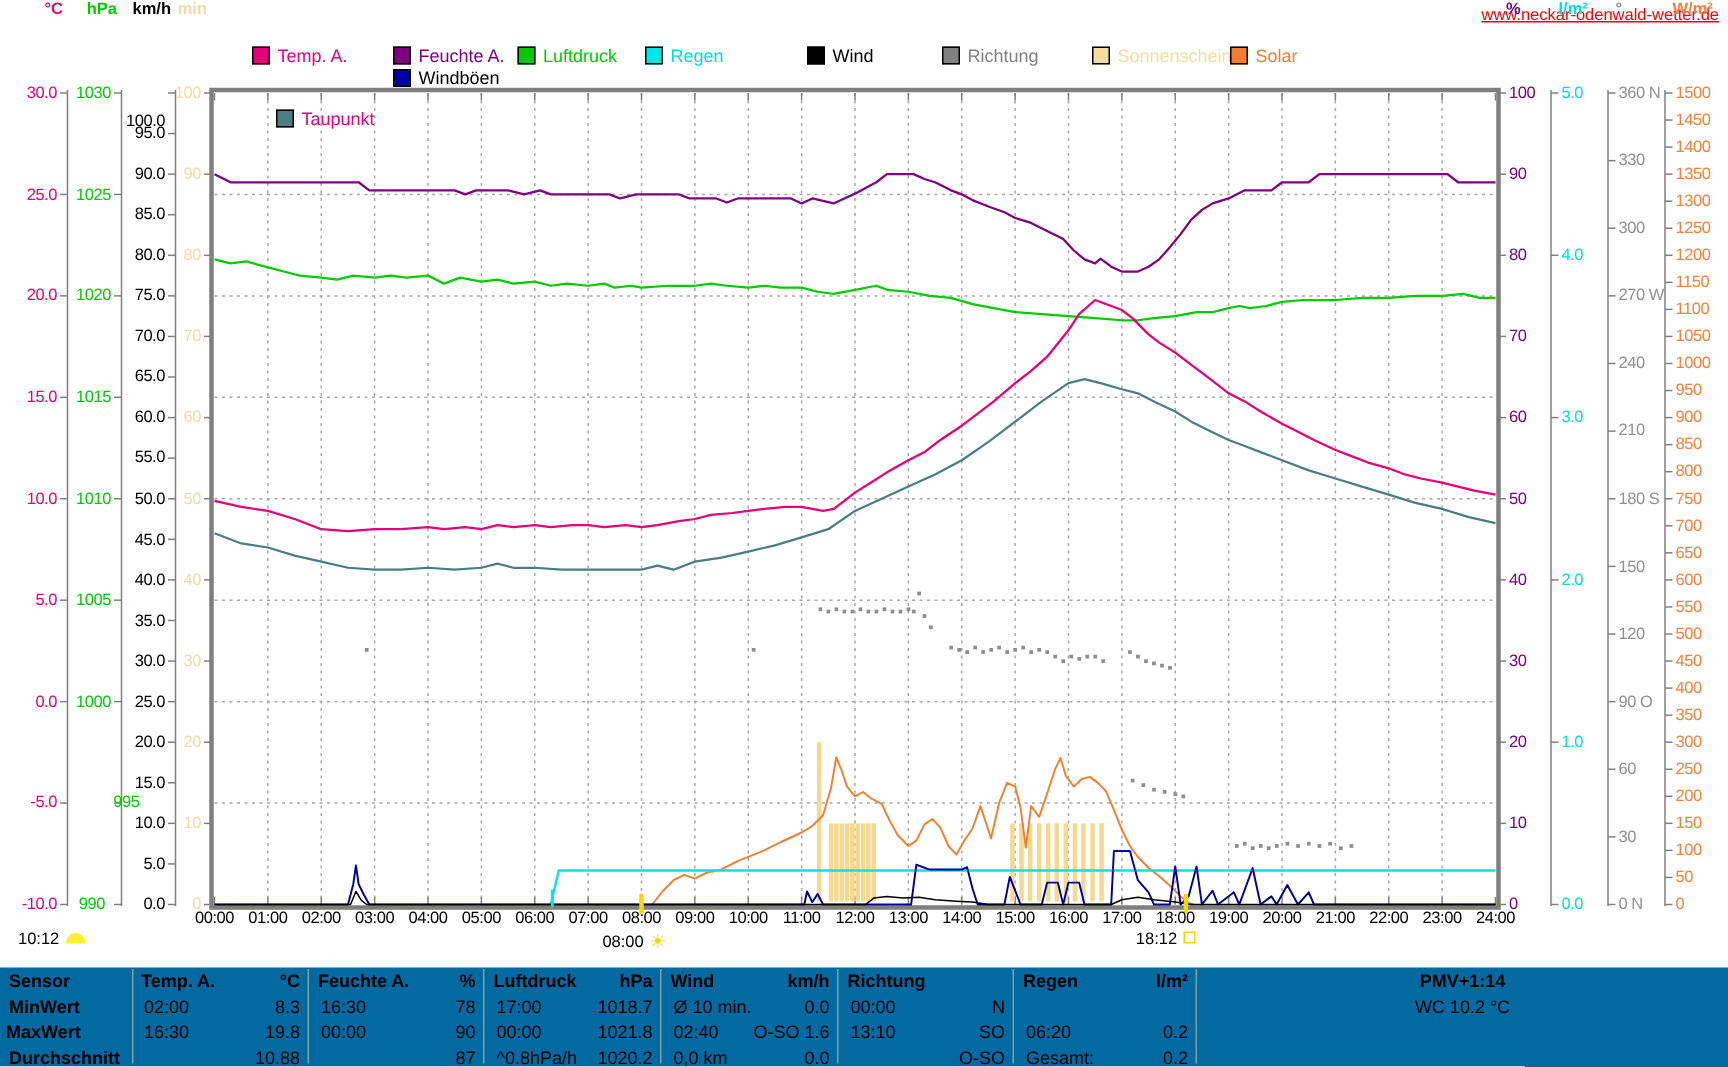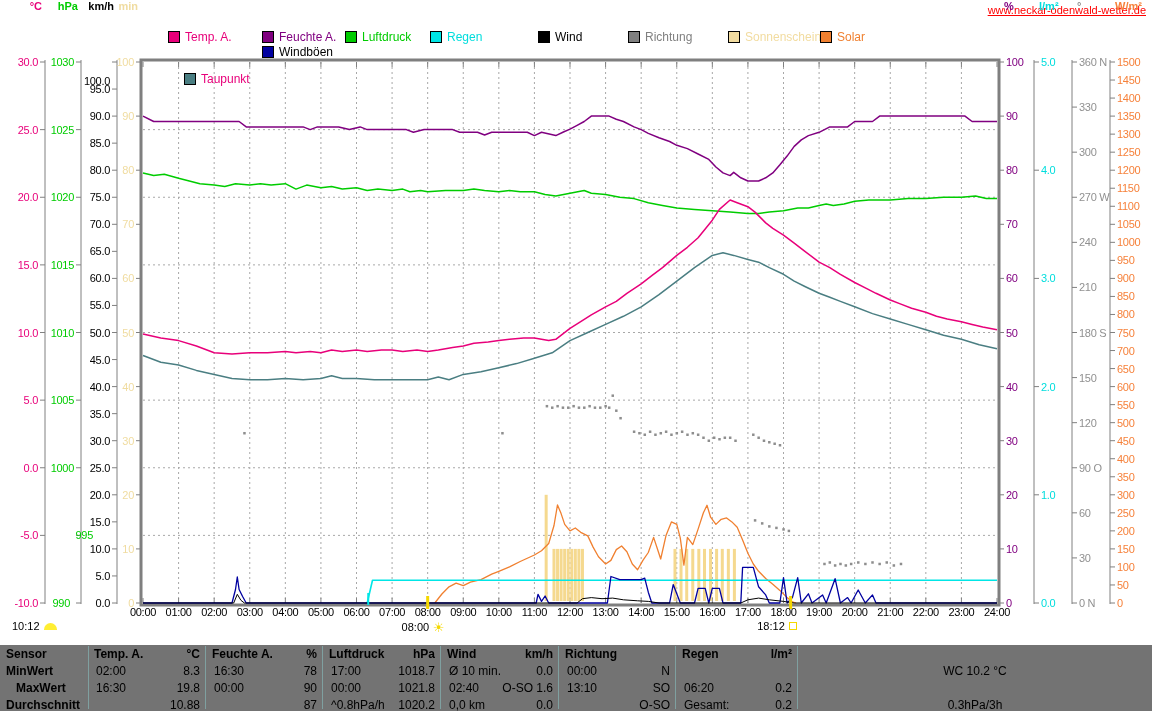--- a/index.html
+++ b/index.html
@@ -9,21 +9,21 @@
   .hdr{position:absolute;top:36px;font-size:11px;font-weight:bold;}
   .ticklab{position:absolute;font-size:11px;line-height:12px;letter-spacing:-0.3px;white-space:nowrap;}
   .xlab{position:absolute;top:606px;width:38px;text-align:center;font-size:11px;color:#000;letter-spacing:-0.3px;}
   .litem{position:absolute;display:flex;align-items:center;height:13px;}
   .swatch{width:10px;height:10px;border:1px solid #000;margin-right:5px;flex:0 0 auto;}
   .llab{font-size:12px;white-space:nowrap;}
   .sunmark{position:absolute;font-size:11px;color:#000;white-space:nowrap;}
   .sun-ico{color:#f5d800;font-size:13px;vertical-align:-1px;}
   .halfsun{display:inline-block;width:13px;height:7px;background:#ffee33;border-radius:13px 13px 0 0;margin-left:4px;}
   .sqr{display:inline-block;width:6px;height:6px;border:1px solid #f5d800;background:#fff;margin-left:4px;}
-  #table{position:absolute;left:0;top:645px;width:1152px;height:66px;background:#737373;font-size:12px;color:#000;}
+  #table{position:absolute;left:0;top:645px;width:1152px;height:66px;background:#0369a1;font-size:12px;color:#000;}
   .tsep{position:absolute;top:1px;height:63px;width:1px;background:#7fa0a0;}
   .tcell{position:absolute;white-space:nowrap;}
   .b{font-weight:bold;}
 </style>
 </head>
 <body>
 
 <div id="app">
   <a class="site">www.neckar-odenwald-wetter.de</a>
   <div id="legend">
@@ -531,33 +531,34 @@
       <div class="tcell b" style="position: absolute; left: 94px; top: 2px; width: 106px; text-align: right;">°C</div>
       <div class="tcell b" style="position: absolute; left: 212px; top: 2px;">Feuchte A.</div>
       <div class="tcell b" style="position: absolute; left: 212px; top: 2px; width: 105px; text-align: right;">%</div>
       <div class="tcell b" style="position: absolute; left: 329px; top: 2px;">Luftdruck</div>
       <div class="tcell b" style="position: absolute; left: 329px; top: 2px; width: 106px; text-align: right;">hPa</div>
       <div class="tcell b" style="position: absolute; left: 447px; top: 2px;">Wind</div>
       <div class="tcell b" style="position: absolute; left: 447px; top: 2px; width: 106px; text-align: right;">km/h</div>
       <div class="tcell b" style="position: absolute; left: 565px; top: 2px;">Richtung</div>
       <div class="tcell b" style="position: absolute; left: 682px; top: 2px;">Regen</div>
       <div class="tcell b" style="position: absolute; left: 682px; top: 2px; width: 110px; text-align: right;">l/m²</div>
+      <div class="tcell b" style="position: absolute; left: 800px; top: 2px; width: 350px; text-align: center;">PMV+1:14</div>
       <div class="tcell b" style="position: absolute; left: 6px; top: 19px;">MinWert</div>
       <div class="tcell" style="position: absolute; left: 96px; top: 19px;">02:00</div>
       <div class="tcell" style="position: absolute; left: 94px; top: 19px; width: 106px; text-align: right;">8.3</div>
       <div class="tcell" style="position: absolute; left: 214px; top: 19px;">16:30</div>
       <div class="tcell" style="position: absolute; left: 212px; top: 19px; width: 105px; text-align: right;">78</div>
       <div class="tcell" style="position: absolute; left: 331px; top: 19px;">17:00</div>
       <div class="tcell" style="position: absolute; left: 329px; top: 19px; width: 106px; text-align: right;">1018.7</div>
       <div class="tcell" style="position: absolute; left: 449px; top: 19px;">Ø 10 min.</div>
       <div class="tcell" style="position: absolute; left: 447px; top: 19px; width: 106px; text-align: right;">0.0</div>
       <div class="tcell" style="position: absolute; left: 567px; top: 19px;">00:00</div>
       <div class="tcell" style="position: absolute; left: 565px; top: 19px; width: 105px; text-align: right;">N</div>
       <div class="tcell" style="position: absolute; left: 800px; top: 19px; width: 350px; text-align: center;">WC 10.2 °C</div>
-      <div class="tcell b" style="position: absolute; left: 16px; top: 36px; text-align: center;">MaxWert</div>
+      <div class="tcell b" style="position: absolute; left: 4px; top: 36px; text-align: center;">MaxWert</div>
       <div class="tcell" style="position: absolute; left: 96px; top: 36px;">16:30</div>
       <div class="tcell" style="position: absolute; left: 94px; top: 36px; width: 106px; text-align: right;">19.8</div>
       <div class="tcell" style="position: absolute; left: 214px; top: 36px;">00:00</div>
       <div class="tcell" style="position: absolute; left: 212px; top: 36px; width: 105px; text-align: right;">90</div>
       <div class="tcell" style="position: absolute; left: 331px; top: 36px;">00:00</div>
       <div class="tcell" style="position: absolute; left: 329px; top: 36px; width: 106px; text-align: right;">1021.8</div>
       <div class="tcell" style="position: absolute; left: 449px; top: 36px;">02:40</div>
       <div class="tcell" style="position: absolute; left: 447px; top: 36px; width: 106px; text-align: right;">O-SO 1.6</div>
       <div class="tcell" style="position: absolute; left: 567px; top: 36px;">13:10</div>
       <div class="tcell" style="position: absolute; left: 565px; top: 36px; width: 105px; text-align: right;">SO</div>
@@ -566,15 +567,14 @@
       <div class="tcell b" style="position: absolute; left: 6px; top: 53px;">Durchschnitt</div>
       <div class="tcell" style="position: absolute; left: 94px; top: 53px; width: 106px; text-align: right;">10.88</div>
       <div class="tcell" style="position: absolute; left: 212px; top: 53px; width: 105px; text-align: right;">87</div>
       <div class="tcell" style="position: absolute; left: 331px; top: 53px;">^0.8hPa/h</div>
       <div class="tcell" style="position: absolute; left: 329px; top: 53px; width: 106px; text-align: right;">1020.2</div>
       <div class="tcell" style="position: absolute; left: 449px; top: 53px;">0,0 km</div>
       <div class="tcell" style="position: absolute; left: 447px; top: 53px; width: 106px; text-align: right;">0.0</div>
       <div class="tcell" style="position: absolute; left: 565px; top: 53px; width: 105px; text-align: right;">O-SO</div>
       <div class="tcell" style="position: absolute; left: 684px; top: 53px;">Gesamt:</div>
       <div class="tcell" style="position: absolute; left: 682px; top: 53px; width: 110px; text-align: right;">0.2</div>
-      <div class="tcell" style="position: absolute; left: 800px; top: 53px; width: 350px; text-align: center;">0.3hPa/3h</div>
     </div>
 </div>
 
 </body></html>

